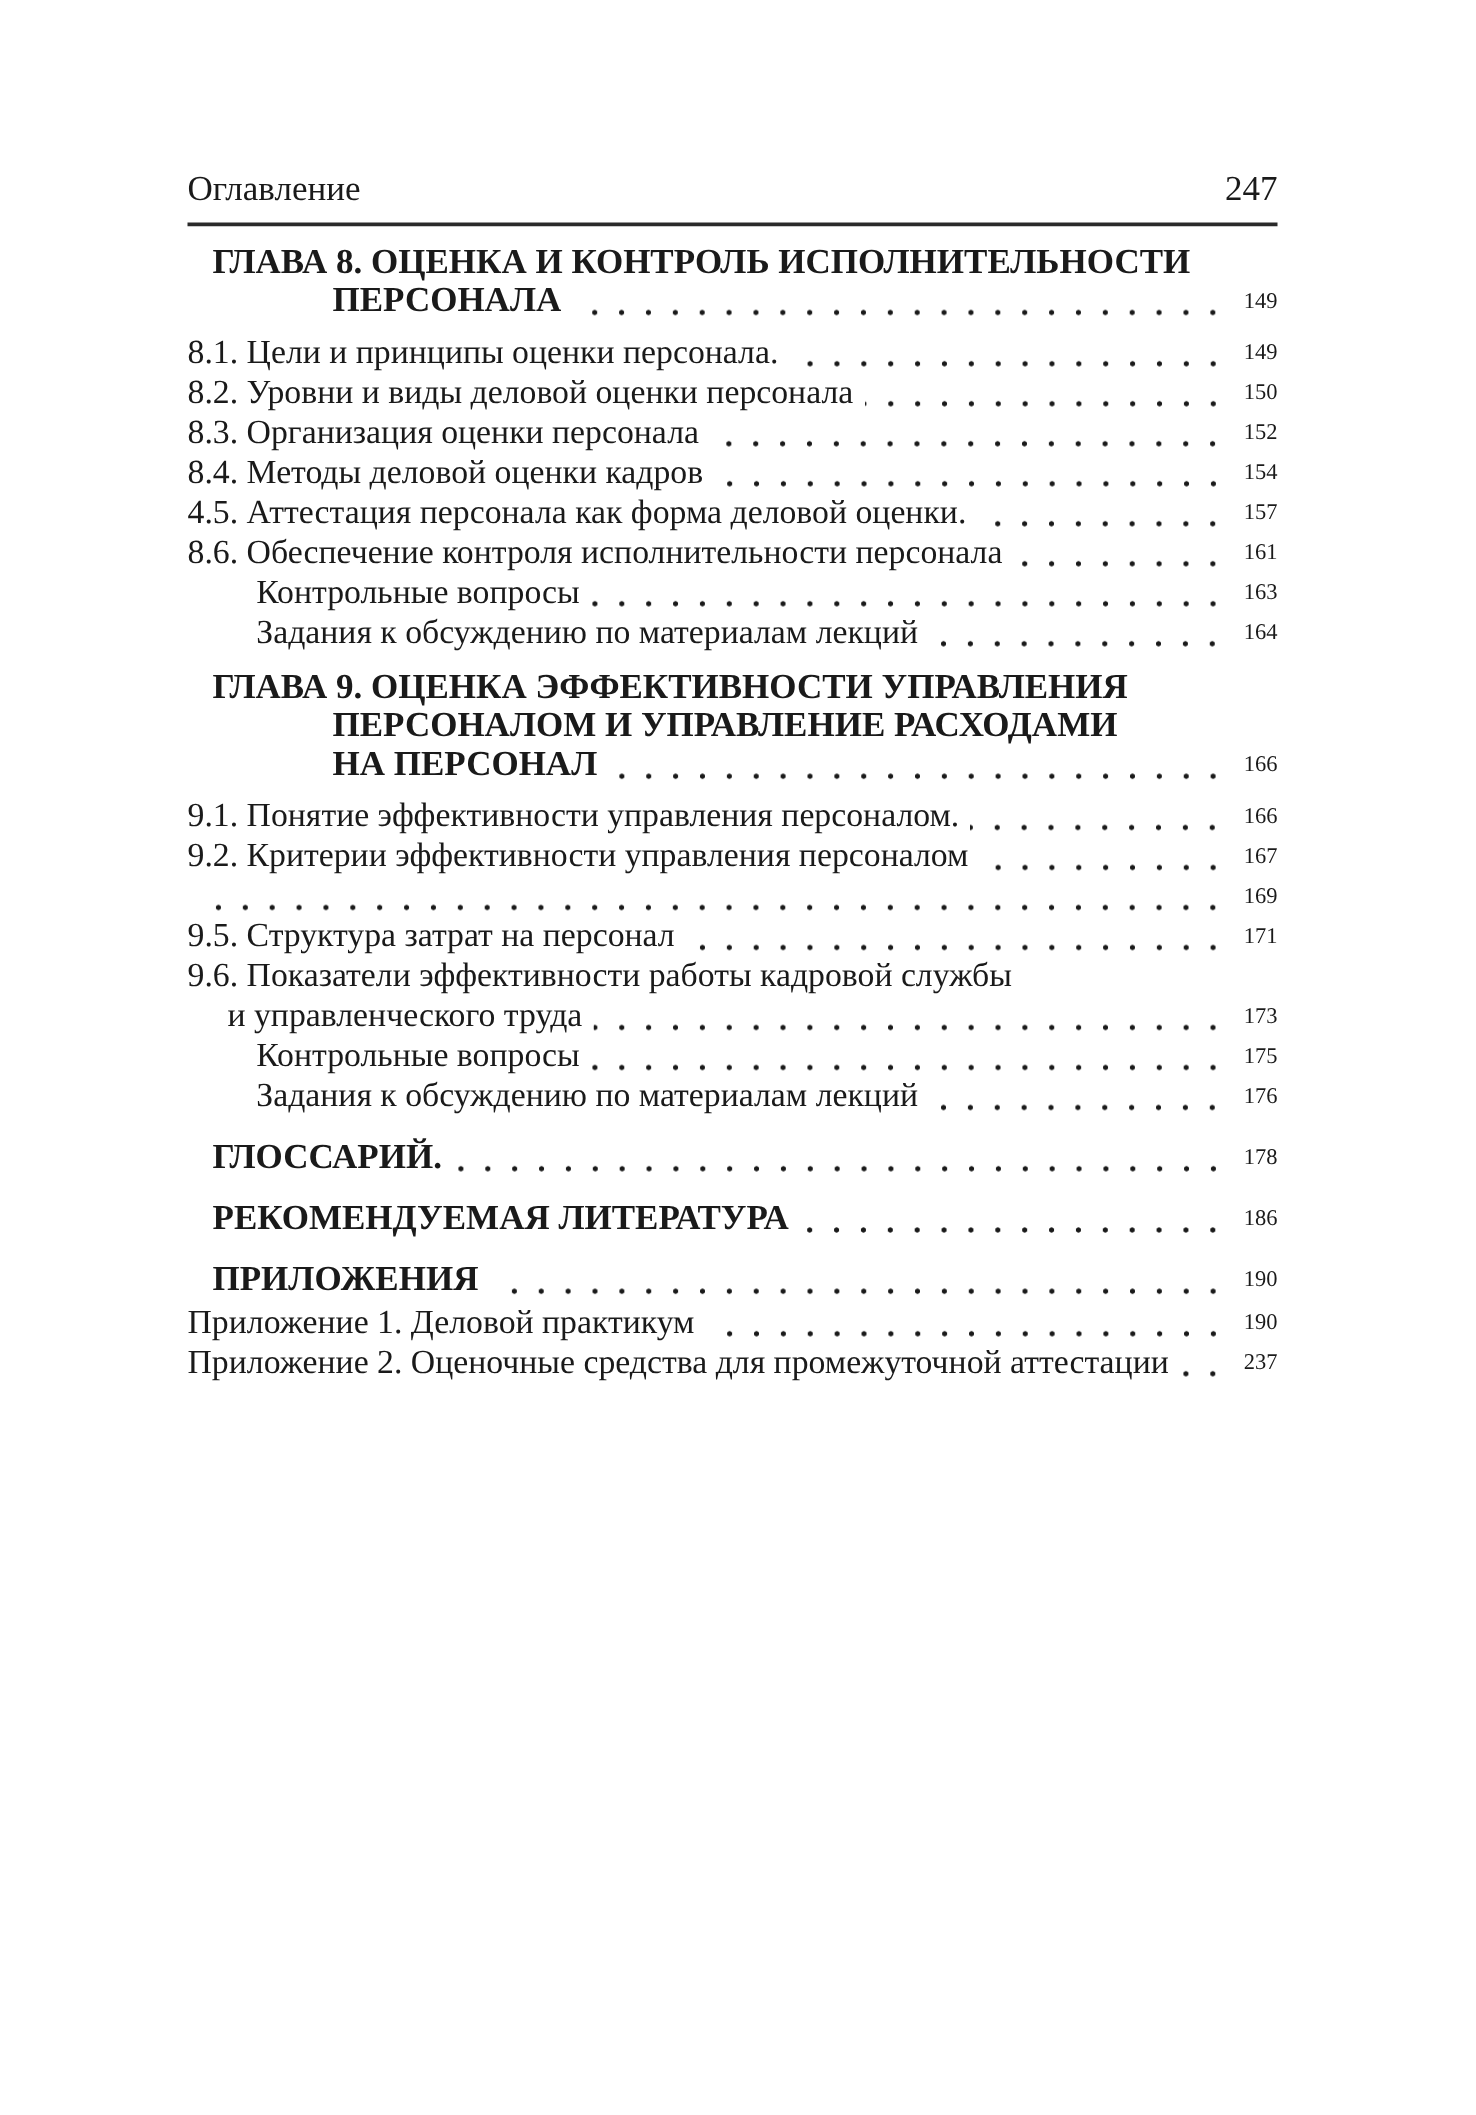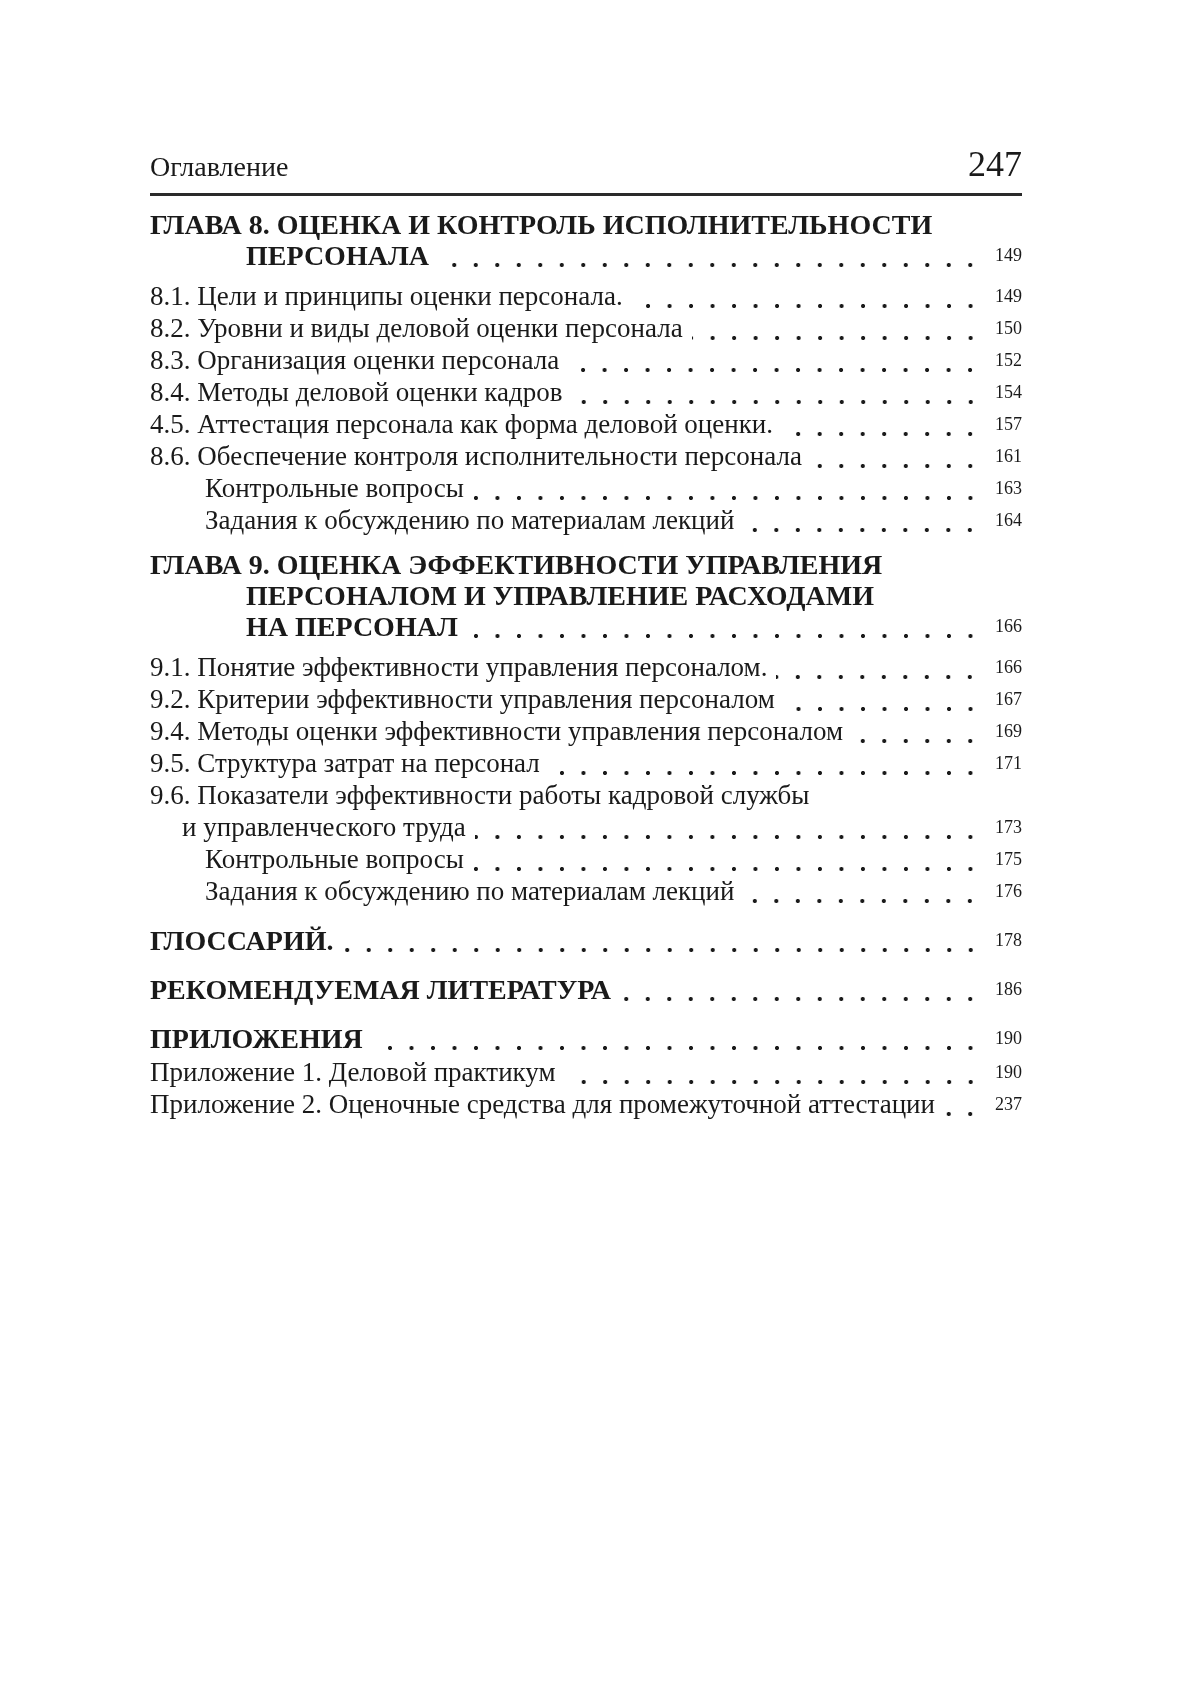--- a/index.html
+++ b/index.html
@@ -25,22 +25,21 @@
   }
   
   .running-head{
     display:flex;
     justify-content:space-between;
     align-items:baseline;
     font-size:28px;
     line-height:30px;
   }
   .running-head .folio{
-    font-size:36px;
-    margin-top:12px;
+    font-size:28px;
   }
   .head-rule{
     height:3px;
     background:var(--rule);
     margin-top:11px;
   }
   
   .toc{
     margin-top:6px;
   }
@@ -48,20 +47,21 @@
   .entry .line{
     display:flex;
     align-items:flex-end;
     line-height:32px;
   }
   .entry.chapter .line,
   .entry.section .line{
     line-height:31px;
     font-weight:bold;
     font-size:28px;
+    margin-left:20px;
   }
   .entry.chapter{margin-top:13px;margin-bottom:9px;}
   .entry.section{margin-top:18px;margin-bottom:2px;}
   .title{white-space:nowrap;}
   
   .indent-none{padding-left:0;}
   .indent-chapter-cont{padding-left:96px;}
   .indent-sub{padding-left:55px;}
   .indent-wrap{padding-left:32px;}
   
@@ -179,21 +179,20 @@
       </div>
       <div class="entry item">
         <div class="line indent-none">
           <span class="title">9.2. Критерии эффективности управления персоналом</span>
           <span class="leader"></span>
           <span class="page-num">167</span>
         </div>
       </div>
       <div class="entry item">
         <div class="line indent-none">
-          <span class="title">9.4. Методы оценки эффективности управления персоналом</span>
           <span class="leader"></span>
           <span class="page-num">169</span>
         </div>
       </div>
       <div class="entry item">
         <div class="line indent-none">
           <span class="title">9.5. Структура затрат на персонал</span>
           <span class="leader"></span>
           <span class="page-num">171</span>
         </div>

